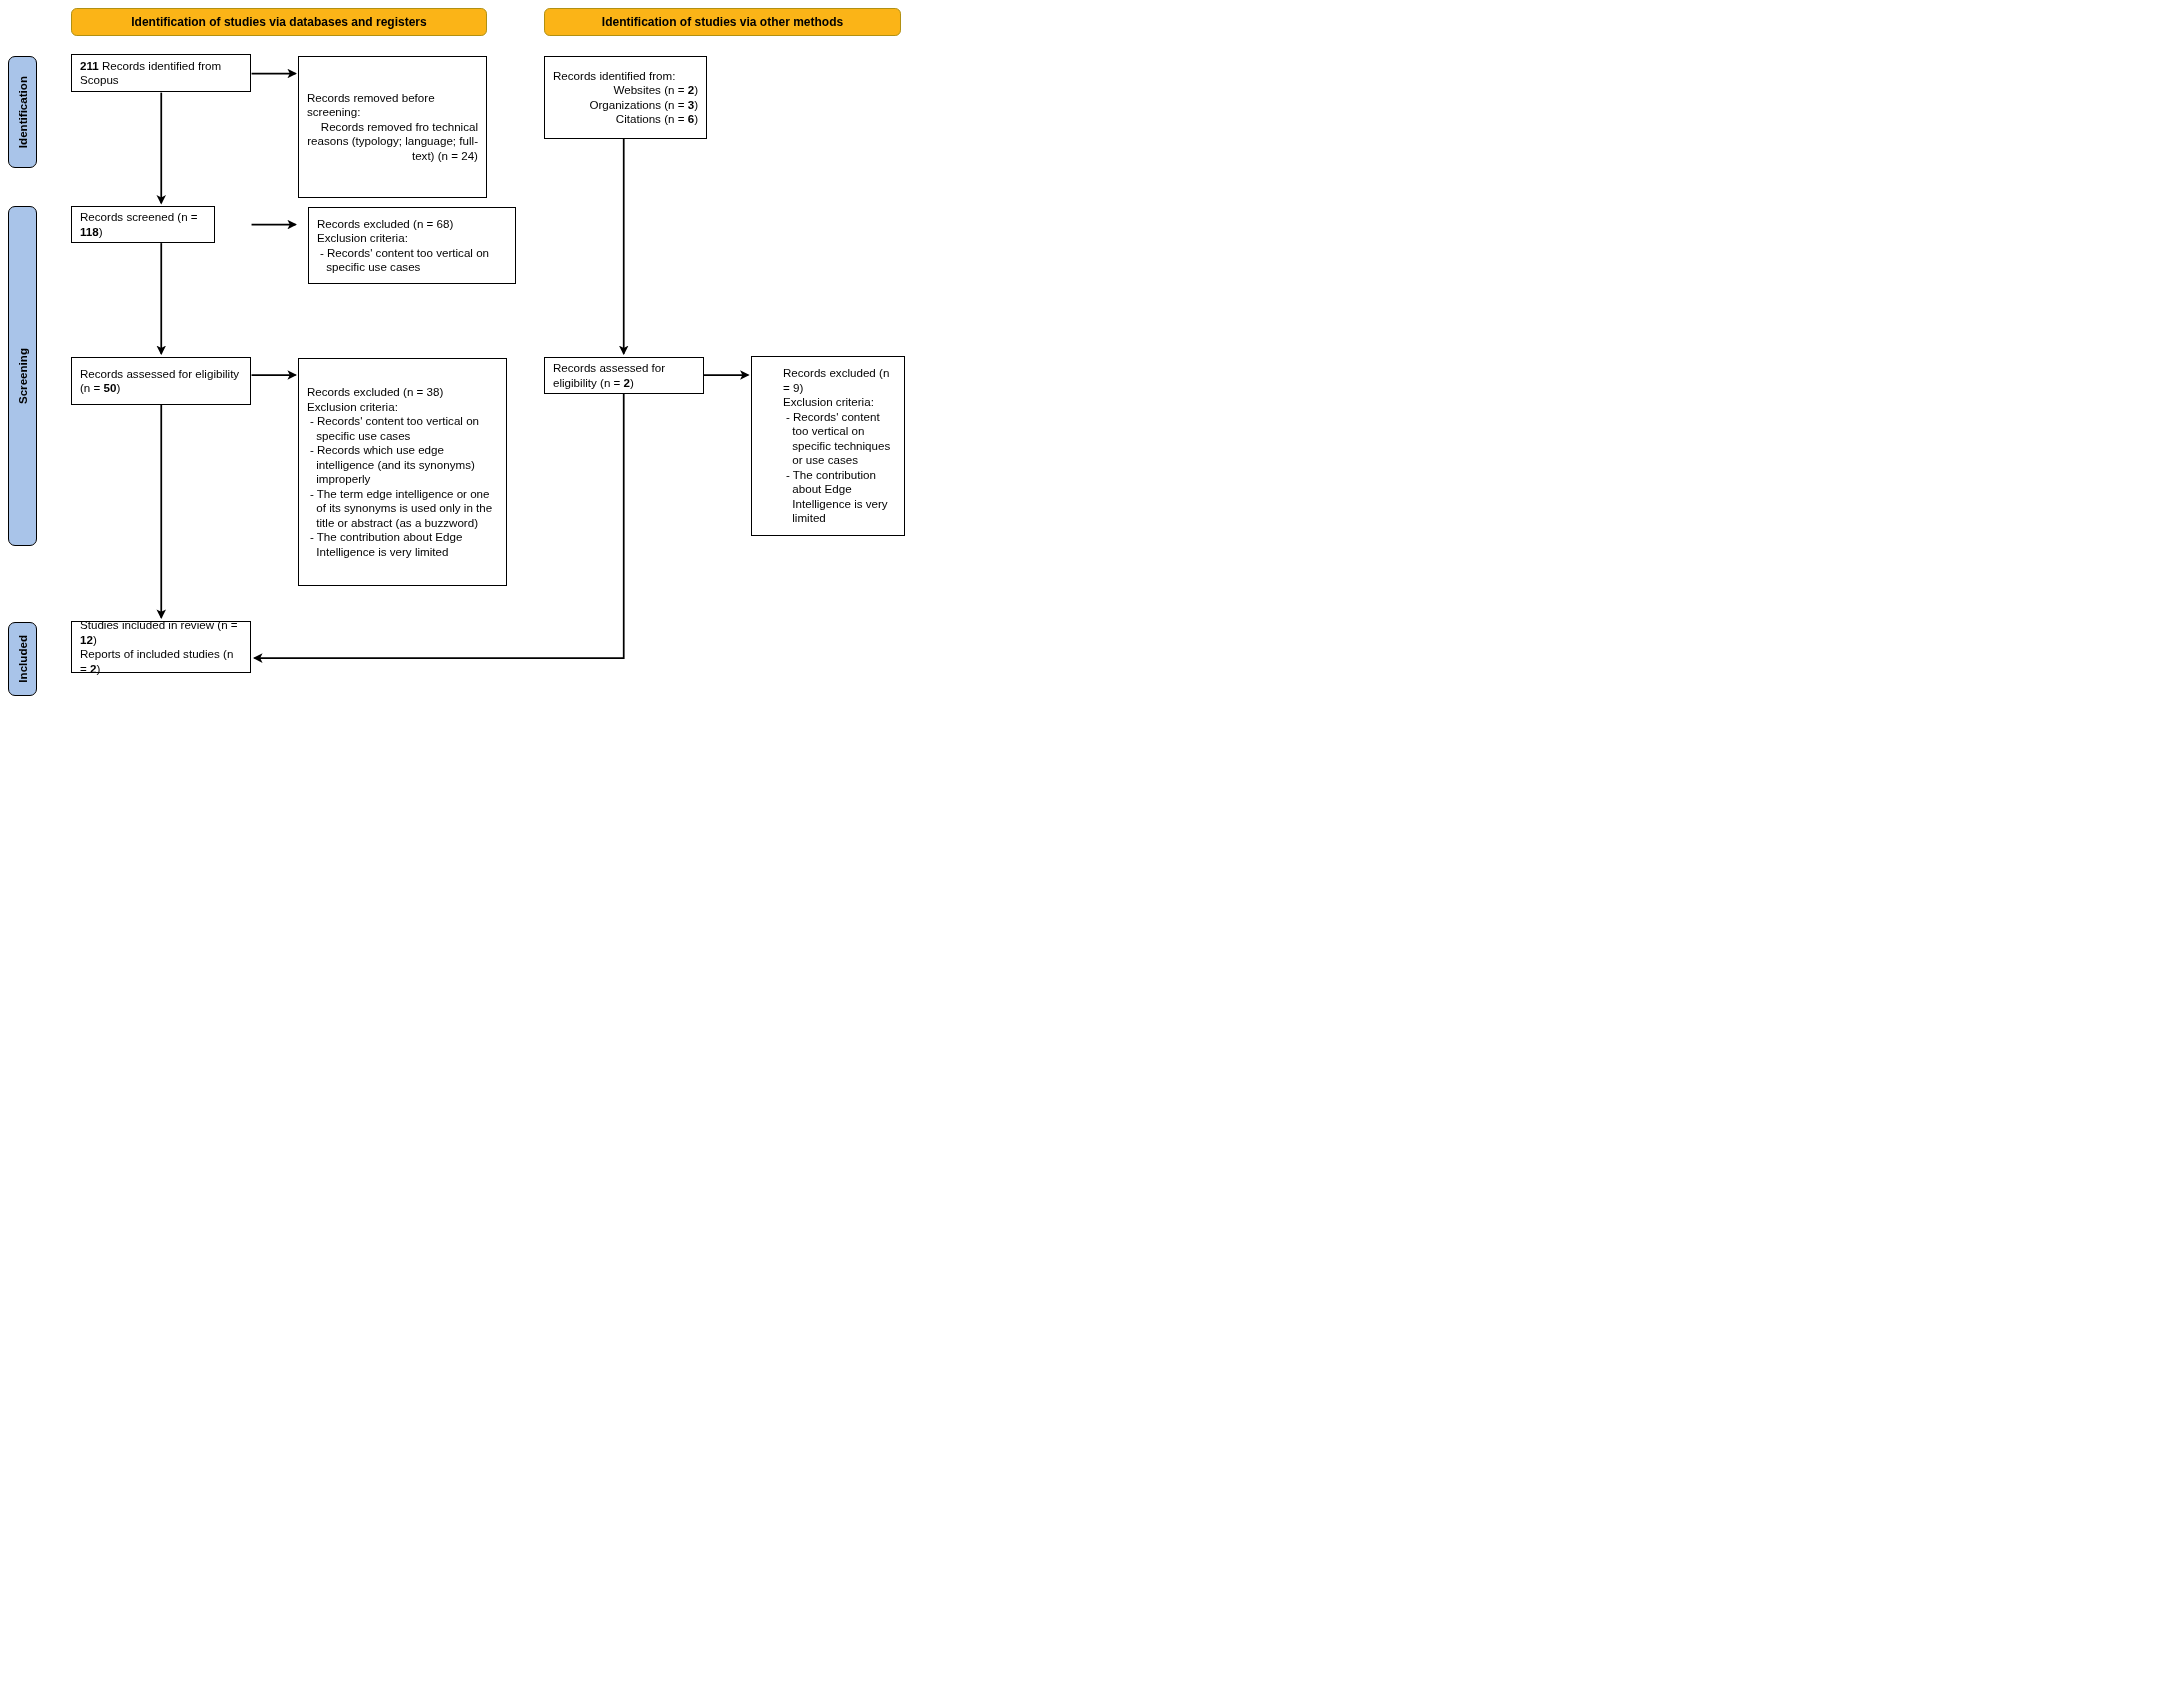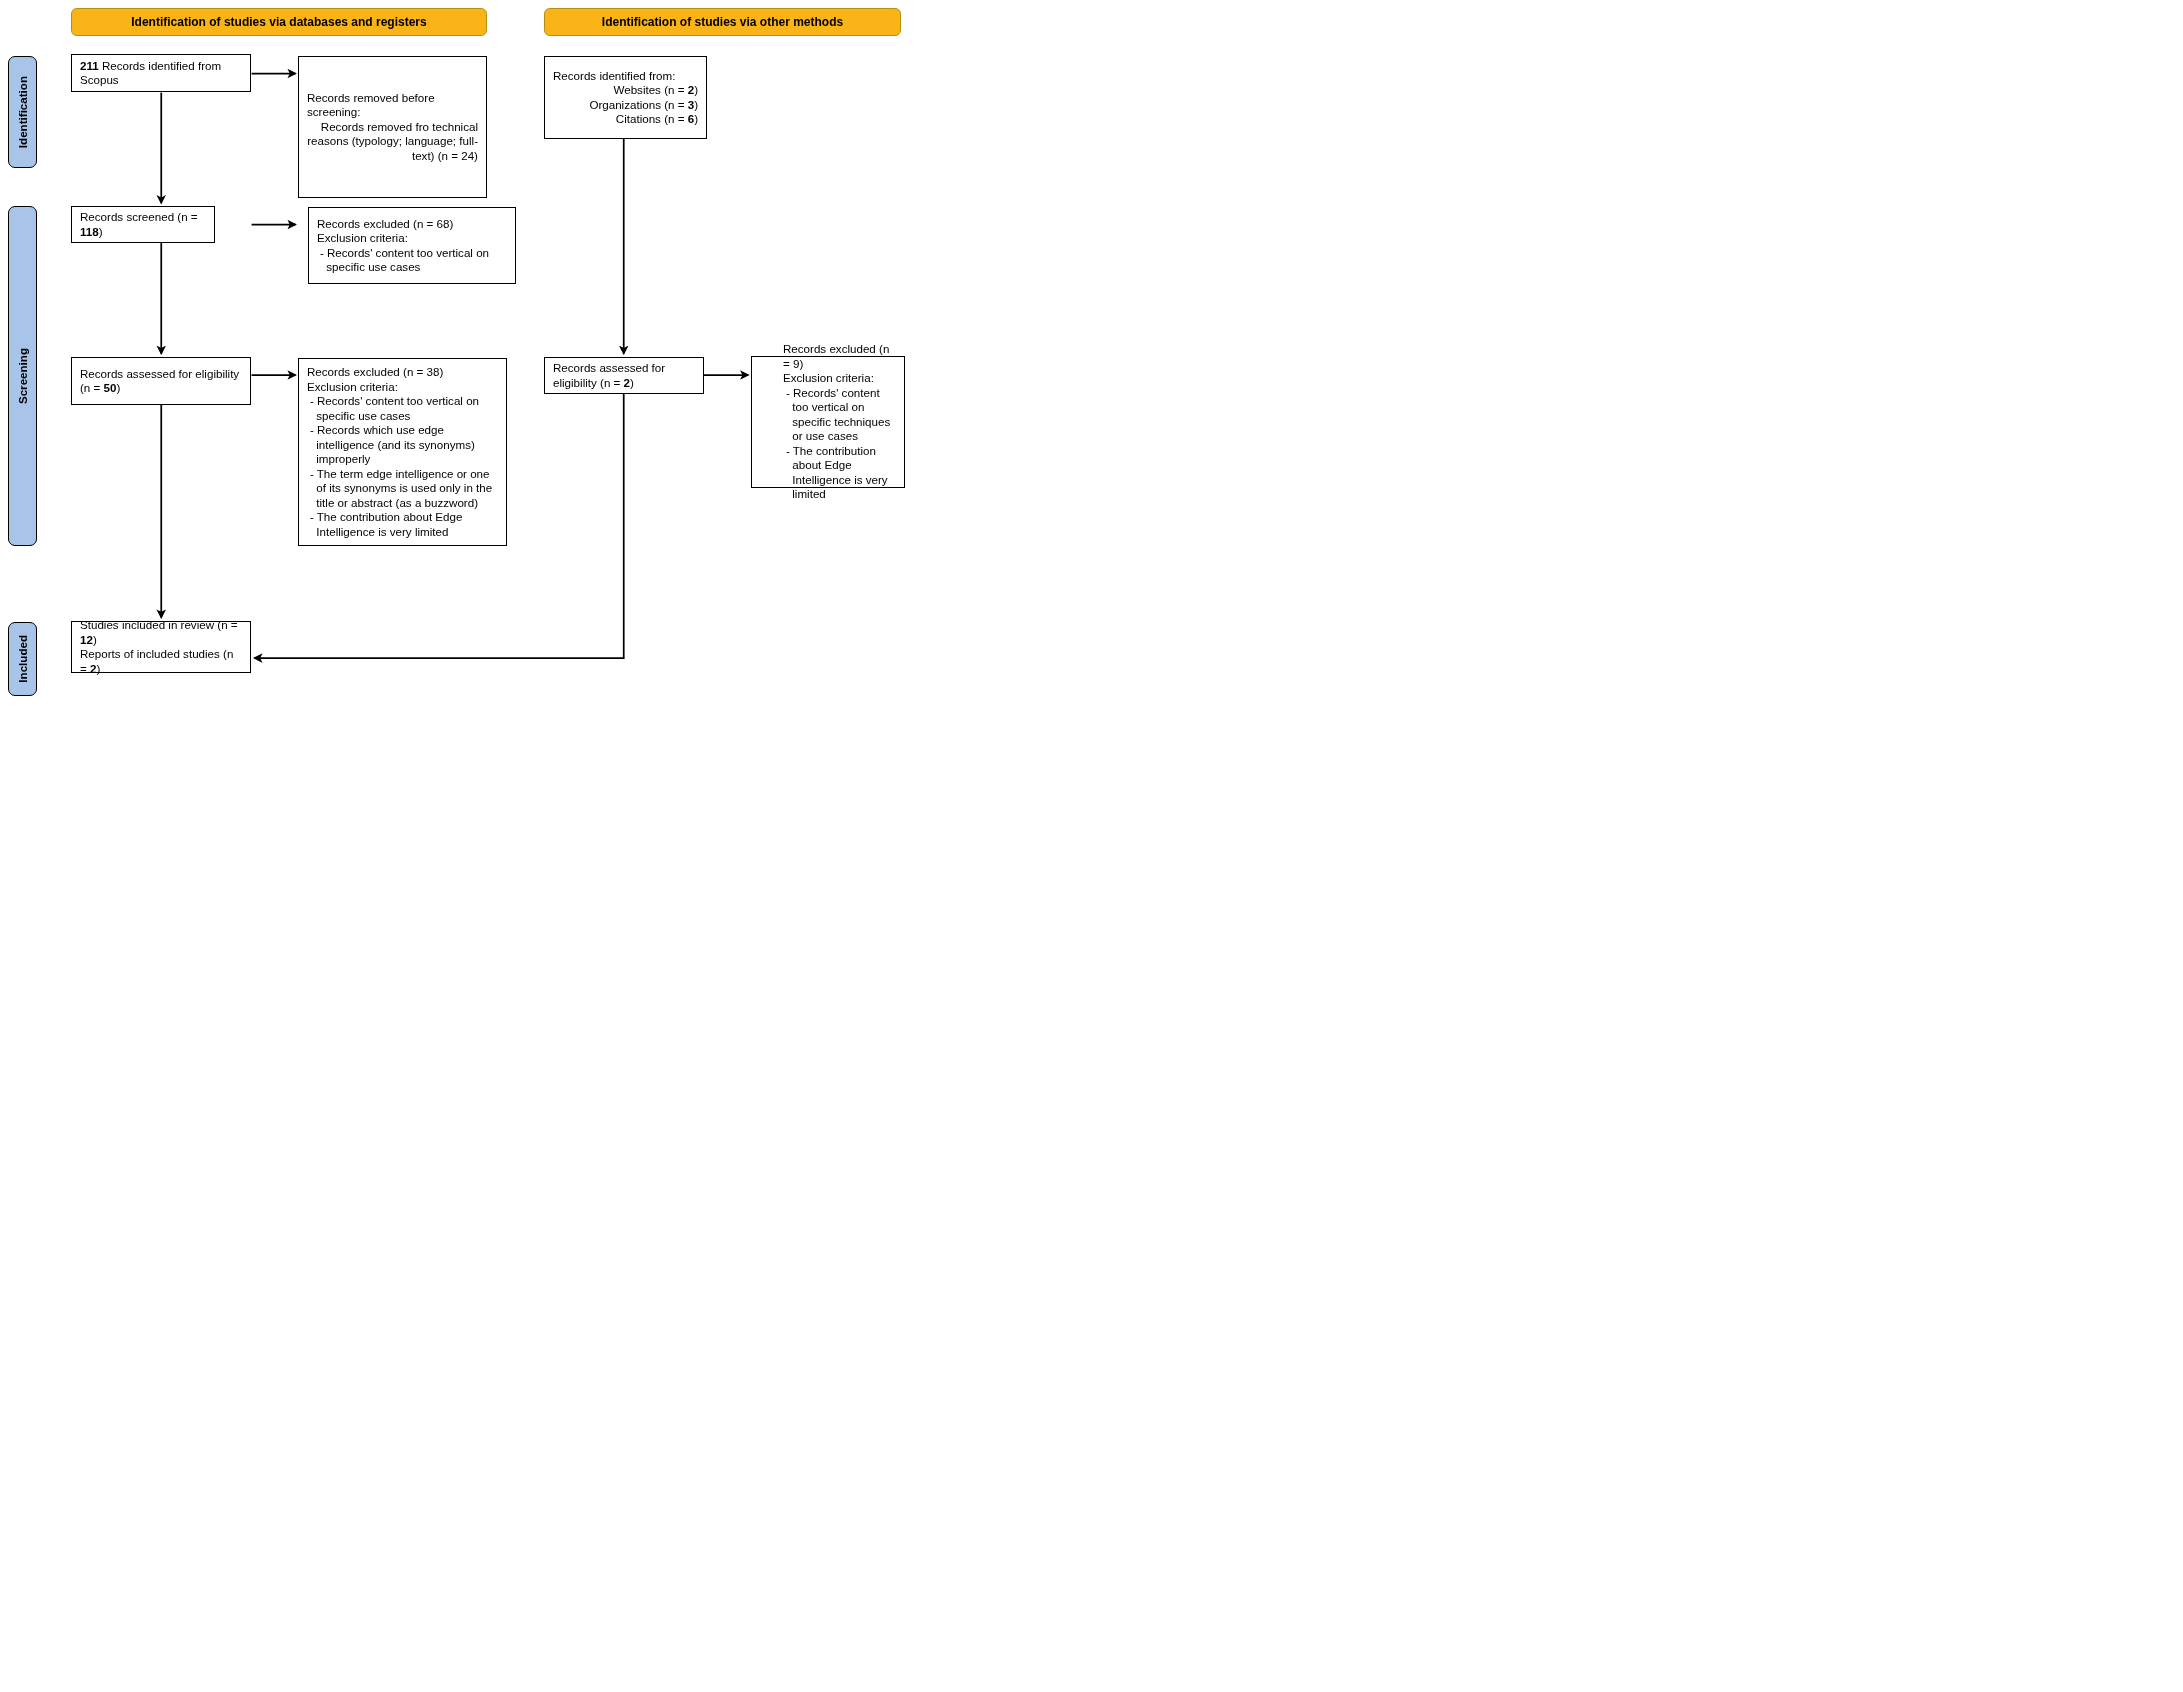--- a/index.html
+++ b/index.html
@@ -52,24 +52,24 @@
   }
   .box p{margin:0;}
   .indent{margin-left:25.5px;text-align:right;}
   .bullet{padding-left:9.3px;text-indent:-6.4px;}
 
   #box-identified{left:71px;top:54px;width:180px;height:38px;}
   #box-removed{left:298px;top:56px;width:189px;height:142px;}
   #box-screened{left:71px;top:206px;width:144px;height:37px;}
   #box-excluded-68{left:308px;top:207px;width:208px;height:77px;}
   #box-assessed-50{left:71px;top:357px;width:180px;height:48px;}
-  #box-excluded-38{left:298px;top:358px;width:209px;height:188px;}
+  #box-excluded-38{left:298px;top:358px;width:209px;height:228px;}
   #box-other-identified{left:544px;top:56px;width:163px;height:83px;}
   #box-assessed-2{left:544px;top:357px;width:160px;height:37px;}
-  #box-excluded-9{left:751px;top:356px;width:154px;height:132px;padding-left:31px;}
+  #box-excluded-9{left:751px;top:356px;width:154px;height:180px;padding-left:31px;}
   #box-included{left:71px;top:621px;width:180px;height:52px;}
 </style>
 </head>
 <body>
 
 <div class="canvas">
 
   <svg class="arrows" viewBox="0 0 1571 1218" xmlns="http://www.w3.org/2000/svg">
     <defs>
       <marker id="ah" viewBox="0 0 10 10" refX="8.5" refY="5" markerWidth="5.5" markerHeight="5.5" orient="auto-start-reverse" markerUnits="strokeWidth">

